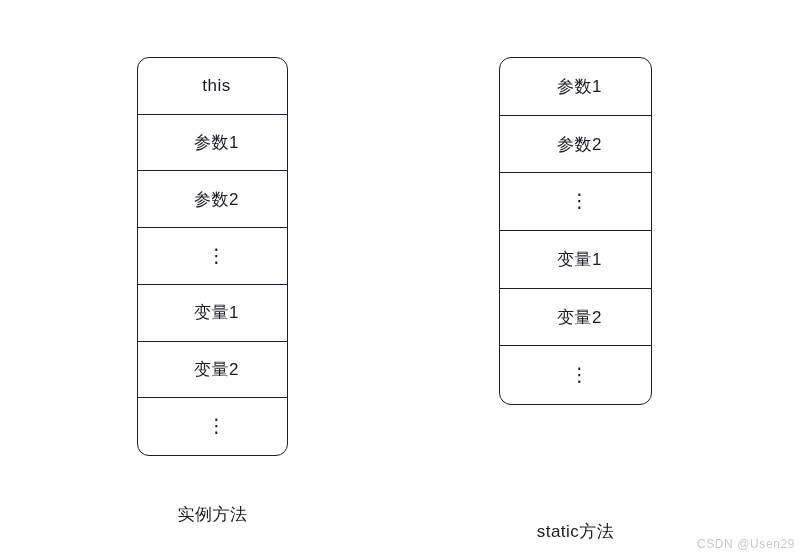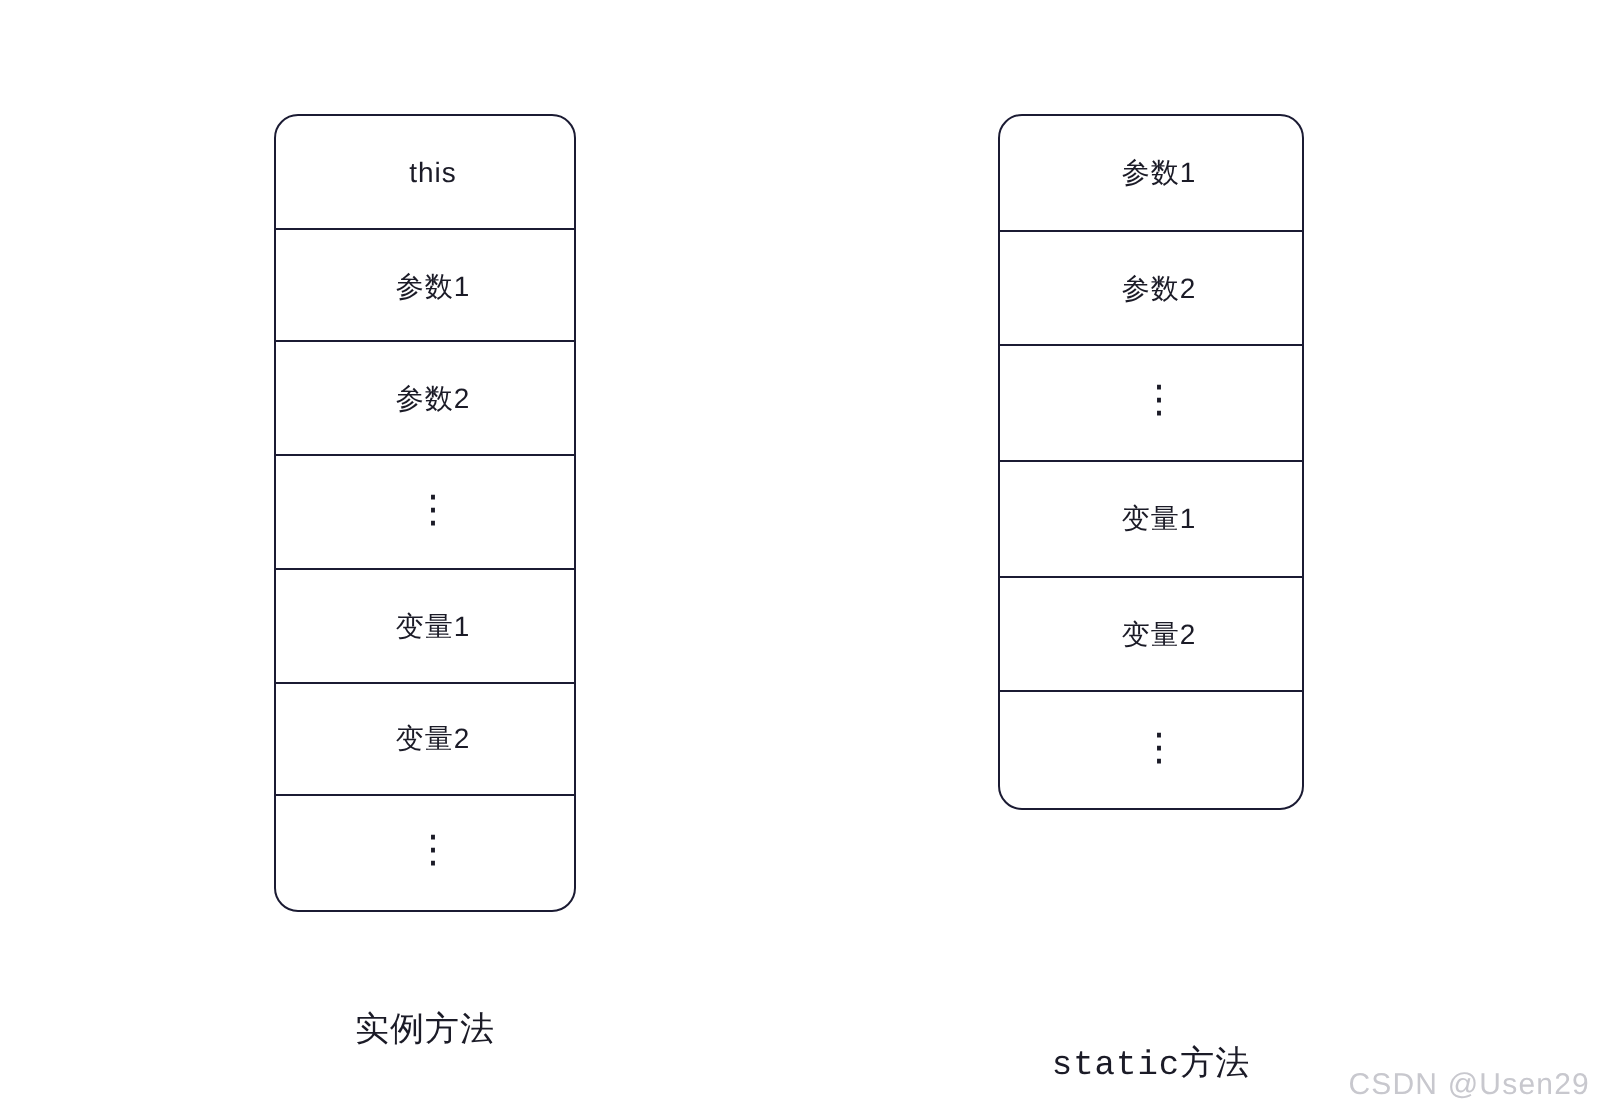--- a/index.html
+++ b/index.html
@@ -46,21 +46,21 @@
     justify-content: center;
     border-bottom: 1.5px solid #1b1b33;
     background: transparent;
     position: relative;
   }
   .stack-cell:last-child {
     border-bottom: none;
   }
 
   .cell-text {
-    font-size: 14px;
+    font-size: 17px;
     line-height: 1;
     color: #1b1b27;
     letter-spacing: 0.5px;
     transform: translateX(4px);
     white-space: nowrap;
   }
 
   .cell-text.ellipsis {
     font-size: 19px;
     letter-spacing: 0;
@@ -85,39 +85,38 @@
   }
   #stack-static .stack-cell { height: 58px; }
 
   .caption {
     position: absolute;
     font-size: 17px;
     color: #1b1b27;
     letter-spacing: 0.5px;
     white-space: nowrap;
     text-align: center;
-    font-family: Liberation Mono, monospace;
   }
   #caption-instance {
     left: 137px;
     top: 503px;
     width: 151px;
   }
   #caption-static {
     left: 499px;
     top: 503px;
     width: 153px;
     margin-top: 17px;
   }
 
   .watermark {
     position: absolute;
     right: 12px;
     bottom: 8px;
-    font-size: 15px;
+    font-size: 12px;
     color: #c8c8ce;
     letter-spacing: 0.6px;
     user-select: none;
     white-space: nowrap;
   }
 </style>
 </head>
 <body>
 
 <div id="canvas">

